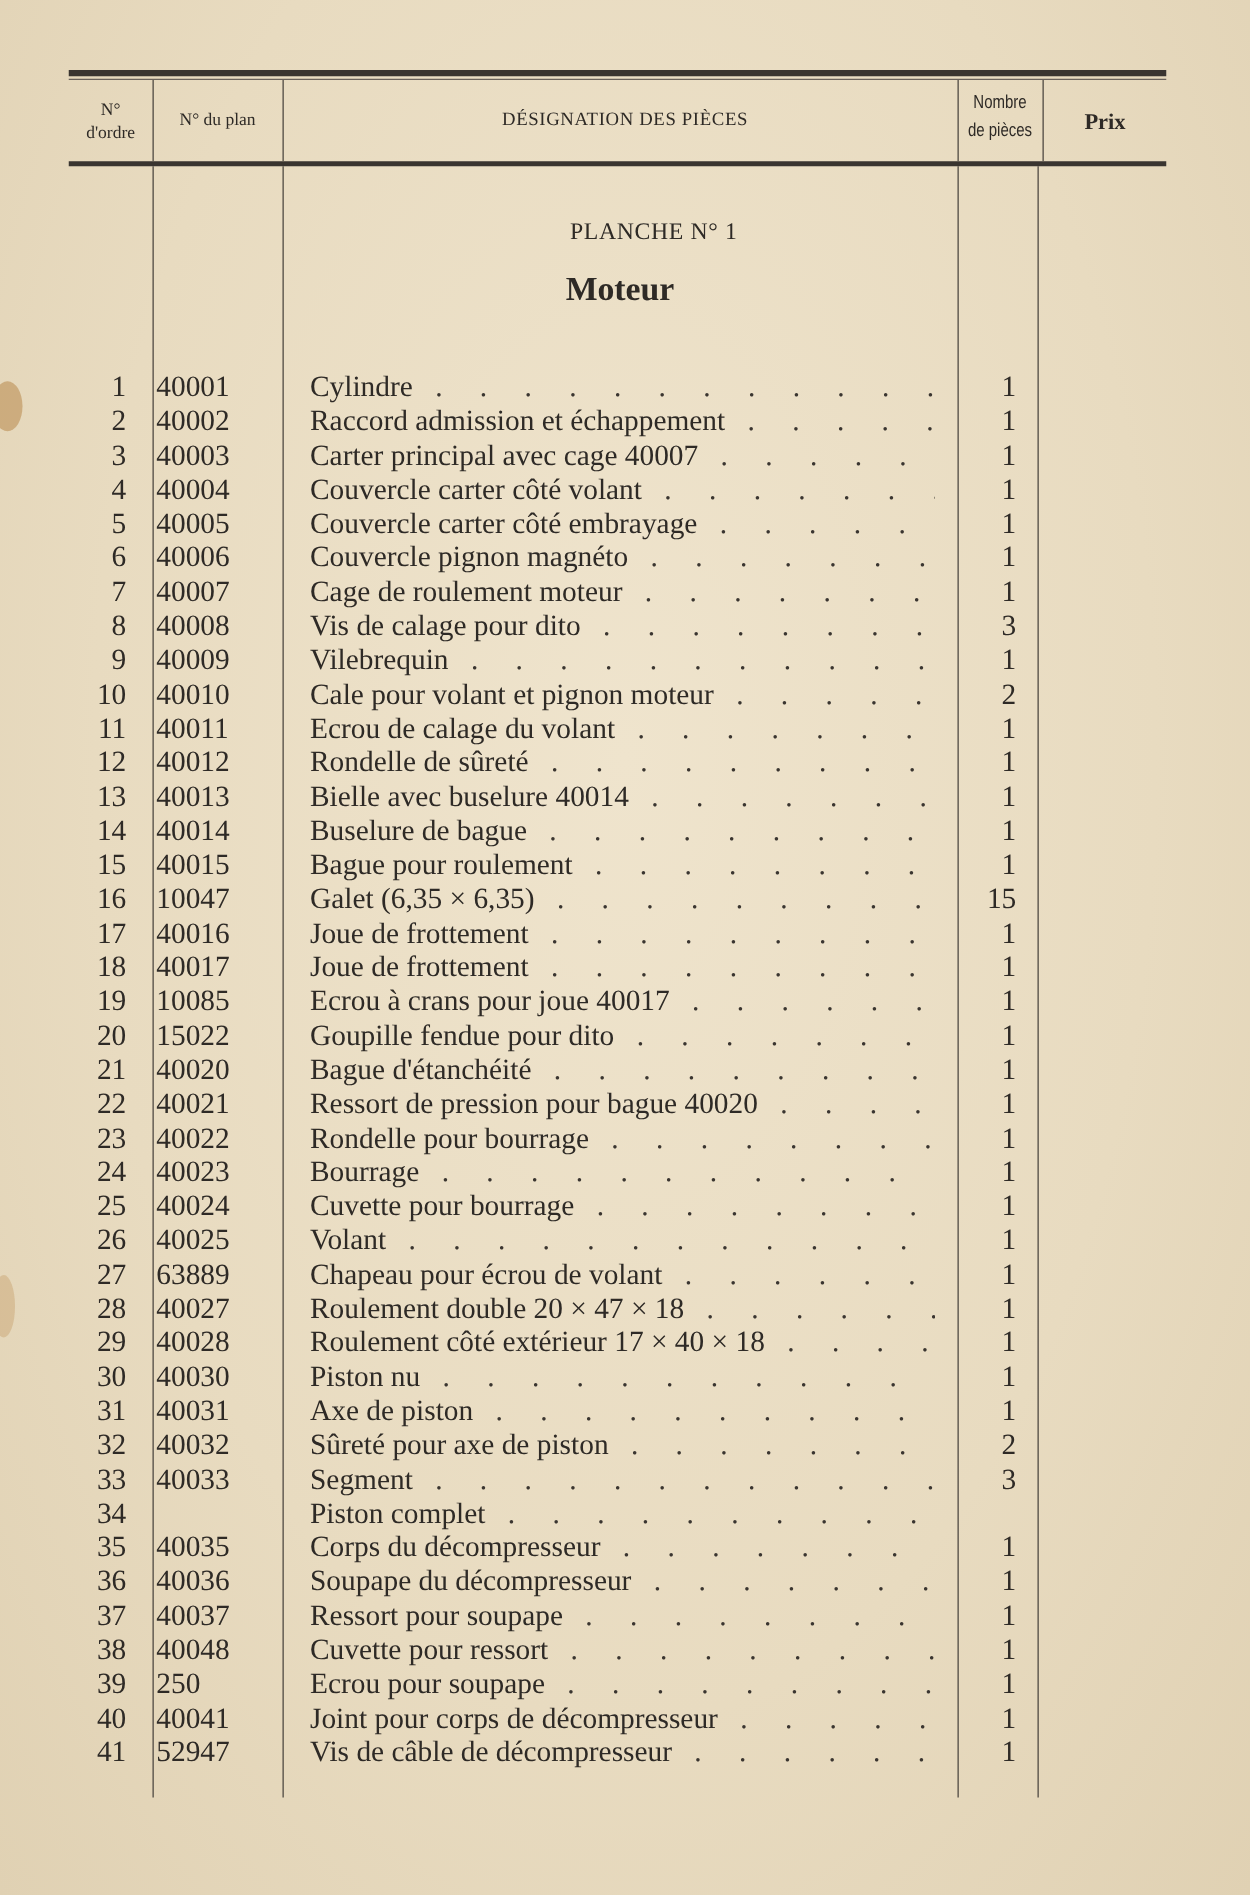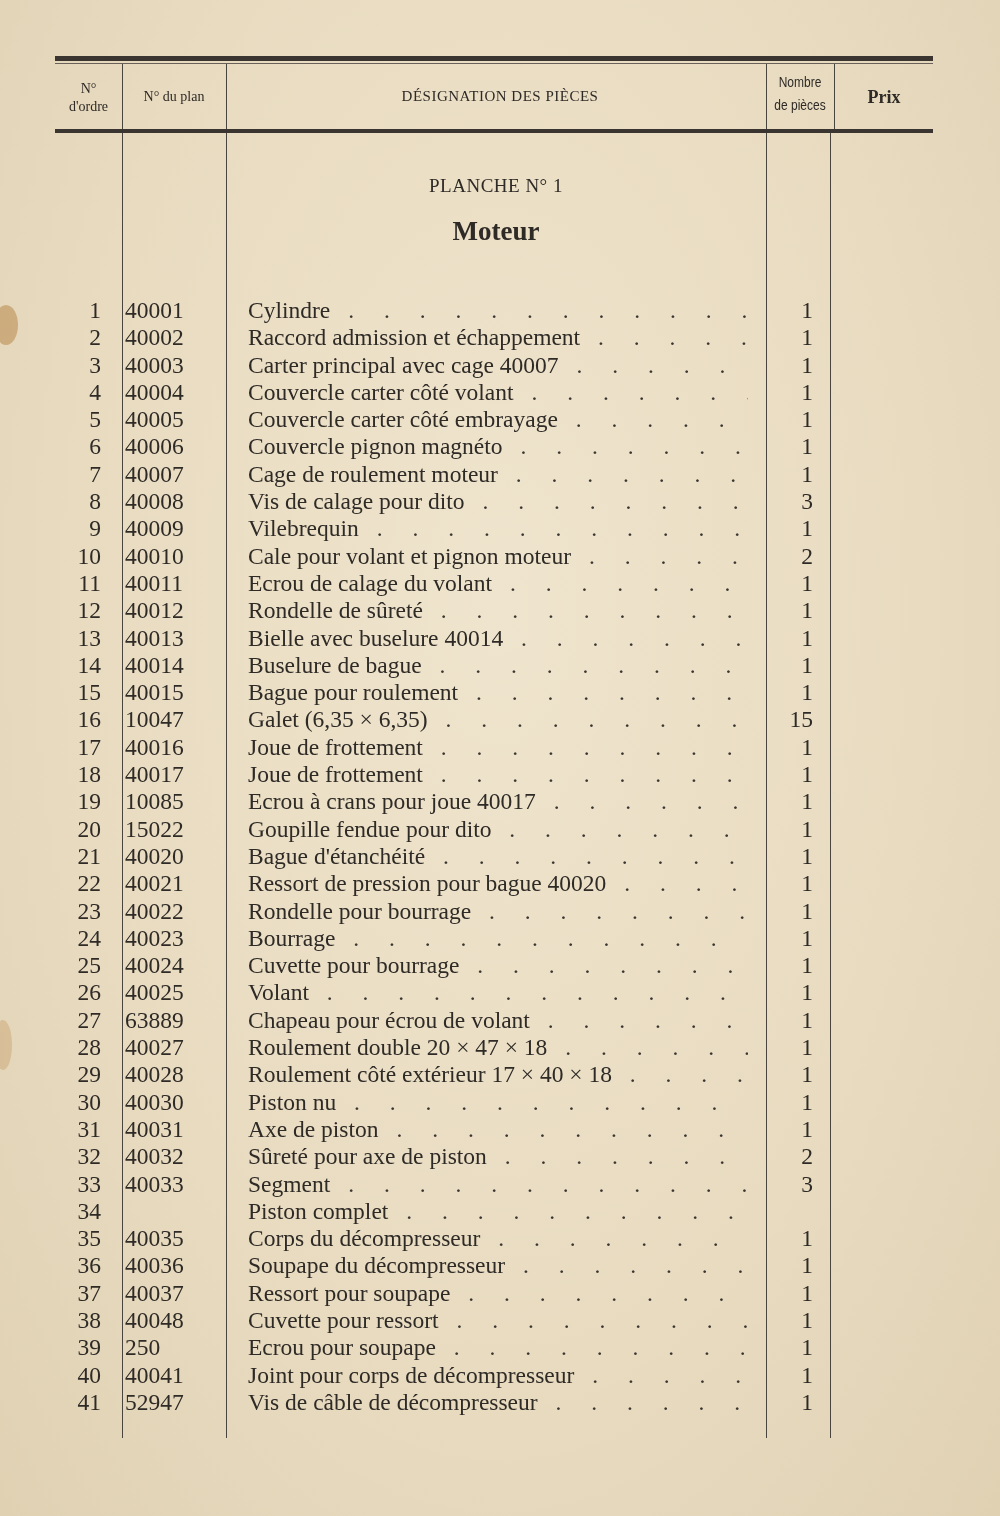--- a/index.html
+++ b/index.html
@@ -21,21 +21,21 @@
       position: absolute; left: 55px; width: 878px; top: 129px; height: 4px; background: #3a3530;
     }
     .vline { position: absolute; width: 1px; background: #4a443e; }
     .hdr { position: absolute; text-align: center; line-height: 1.25; }
     .hdr-ordre { left: 55px; width: 67px; top: 80px; font-size: 14px; }
     .hdr-plan { left: 122px; width: 104px; top: 88px; font-size: 14px; }
     .hdr-desig { left: 230px; width: 540px; top: 87px; font-size: 15px; letter-spacing: 0.5px; }
     .hdr-nombre { left: 766px; width: 68px; top: 70px; font-size: 15px;
       font-family: "Liberation Sans", "DejaVu Sans", sans-serif; transform: scaleX(0.8); line-height: 1.55; }
     .hdr-prix { left: 834px; width: 100px; top: 86px; font-size: 18px; font-weight: bold; }
-    .planche { position: absolute; left: 226px; width: 540px; top: 175px; text-align: center; font-size: 19px; letter-spacing: 0.5px; }
+    .planche { position: absolute; left: 226px; width: 540px; top: 175px; text-align: center; font-size: 19px; letter-spacing: 0.5px; padding-left: 27px; }
     .section { position: absolute; left: 226px; width: 540px; top: 216px; text-align: center; font-size: 27px; font-weight: bold; }
     .rows { position: absolute; left: 55px; top: 297px; width: 800px; }
     .row { position: relative; height: 27.3px; font-size: 23.5px; line-height: 27px; }
     .c-ordre { position: absolute; left: 0; width: 46px; text-align: right; }
     .c-plan { position: absolute; left: 70px; width: 87px; text-align: left; }
     .c-desig { position: absolute; left: 193px; width: 500px; white-space: nowrap; overflow: hidden; }
     .c-desig .dots { letter-spacing: 12px; color: #3a3530; }
     .c-qty { position: absolute; left: 720px; width: 38px; text-align: right; }
     .stain { position: absolute; border-radius: 50%; background: #b8884a; opacity: 0.55; }
   </style>

